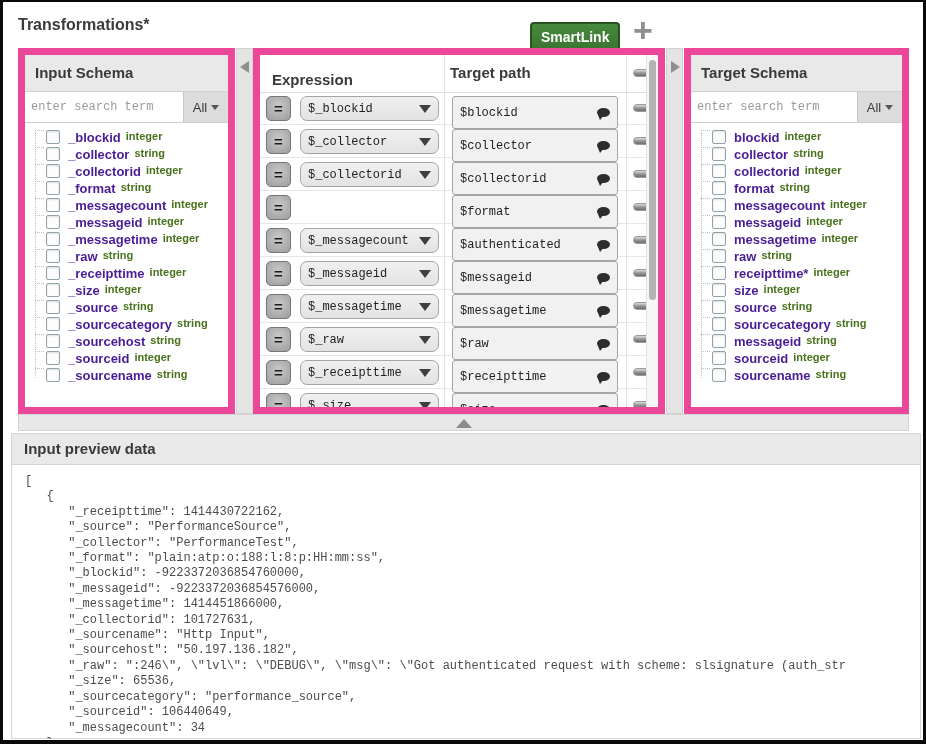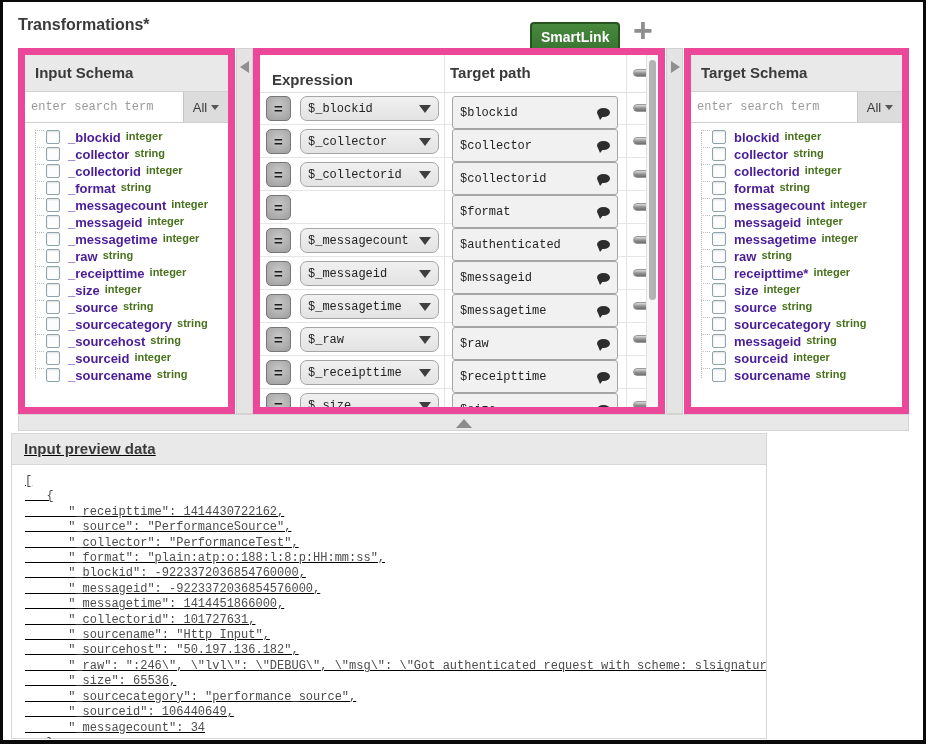--- a/index.html
+++ b/index.html
@@ -68,22 +68,22 @@
   .scrollbar{position:absolute;top:0;bottom:0;right:0;width:11px;background:#f7f7f7;border-left:1px solid #e2e2e2;}
   .thumb{position:absolute;left:2px;top:5px;width:7px;height:240px;background:#b3b3b3;border-radius:4px;cursor:pointer;}
 
   
   .band{position:absolute;left:15px;top:412px;width:891px;height:17px;background:#e8e8e8;
         border:1px solid #d4d4d4;box-sizing:border-box;}
   .tri-up{position:absolute;left:50%;margin-left:-8px;top:4px;width:0;height:0;cursor:pointer;
           border-left:8px solid transparent;border-right:8px solid transparent;border-bottom:9px solid #8c8c8c;}
 
   
-  .preview{position:absolute;left:8px;top:431px;width:756px;height:306px;box-sizing:border-box;
-           border:1px solid #d6d6d6;background:#fff;text-decoration:underline;}
+  .preview{position:absolute;left:8px;top:431px;width:910px;height:306px;box-sizing:border-box;
+           border:1px solid #d6d6d6;background:#fff;}
   .preview-hdr{height:30px;background:#e9e9e9;border-bottom:1px solid #d6d6d6;
                font-size:15px;font-weight:bold;color:#3a3a3a;line-height:30px;padding-left:12px;}
   .preview-body{height:274px;overflow:hidden;}
   .preview-body pre{margin:0;padding:9px 0 0 13px;font-family:"Liberation Mono","DejaVu Sans Mono",monospace;
                     font-size:12px;line-height:15.4px;color:#4c4c4c;white-space:pre;}
 </style>
 </head>
 <body>
 
 <div class="frame">

